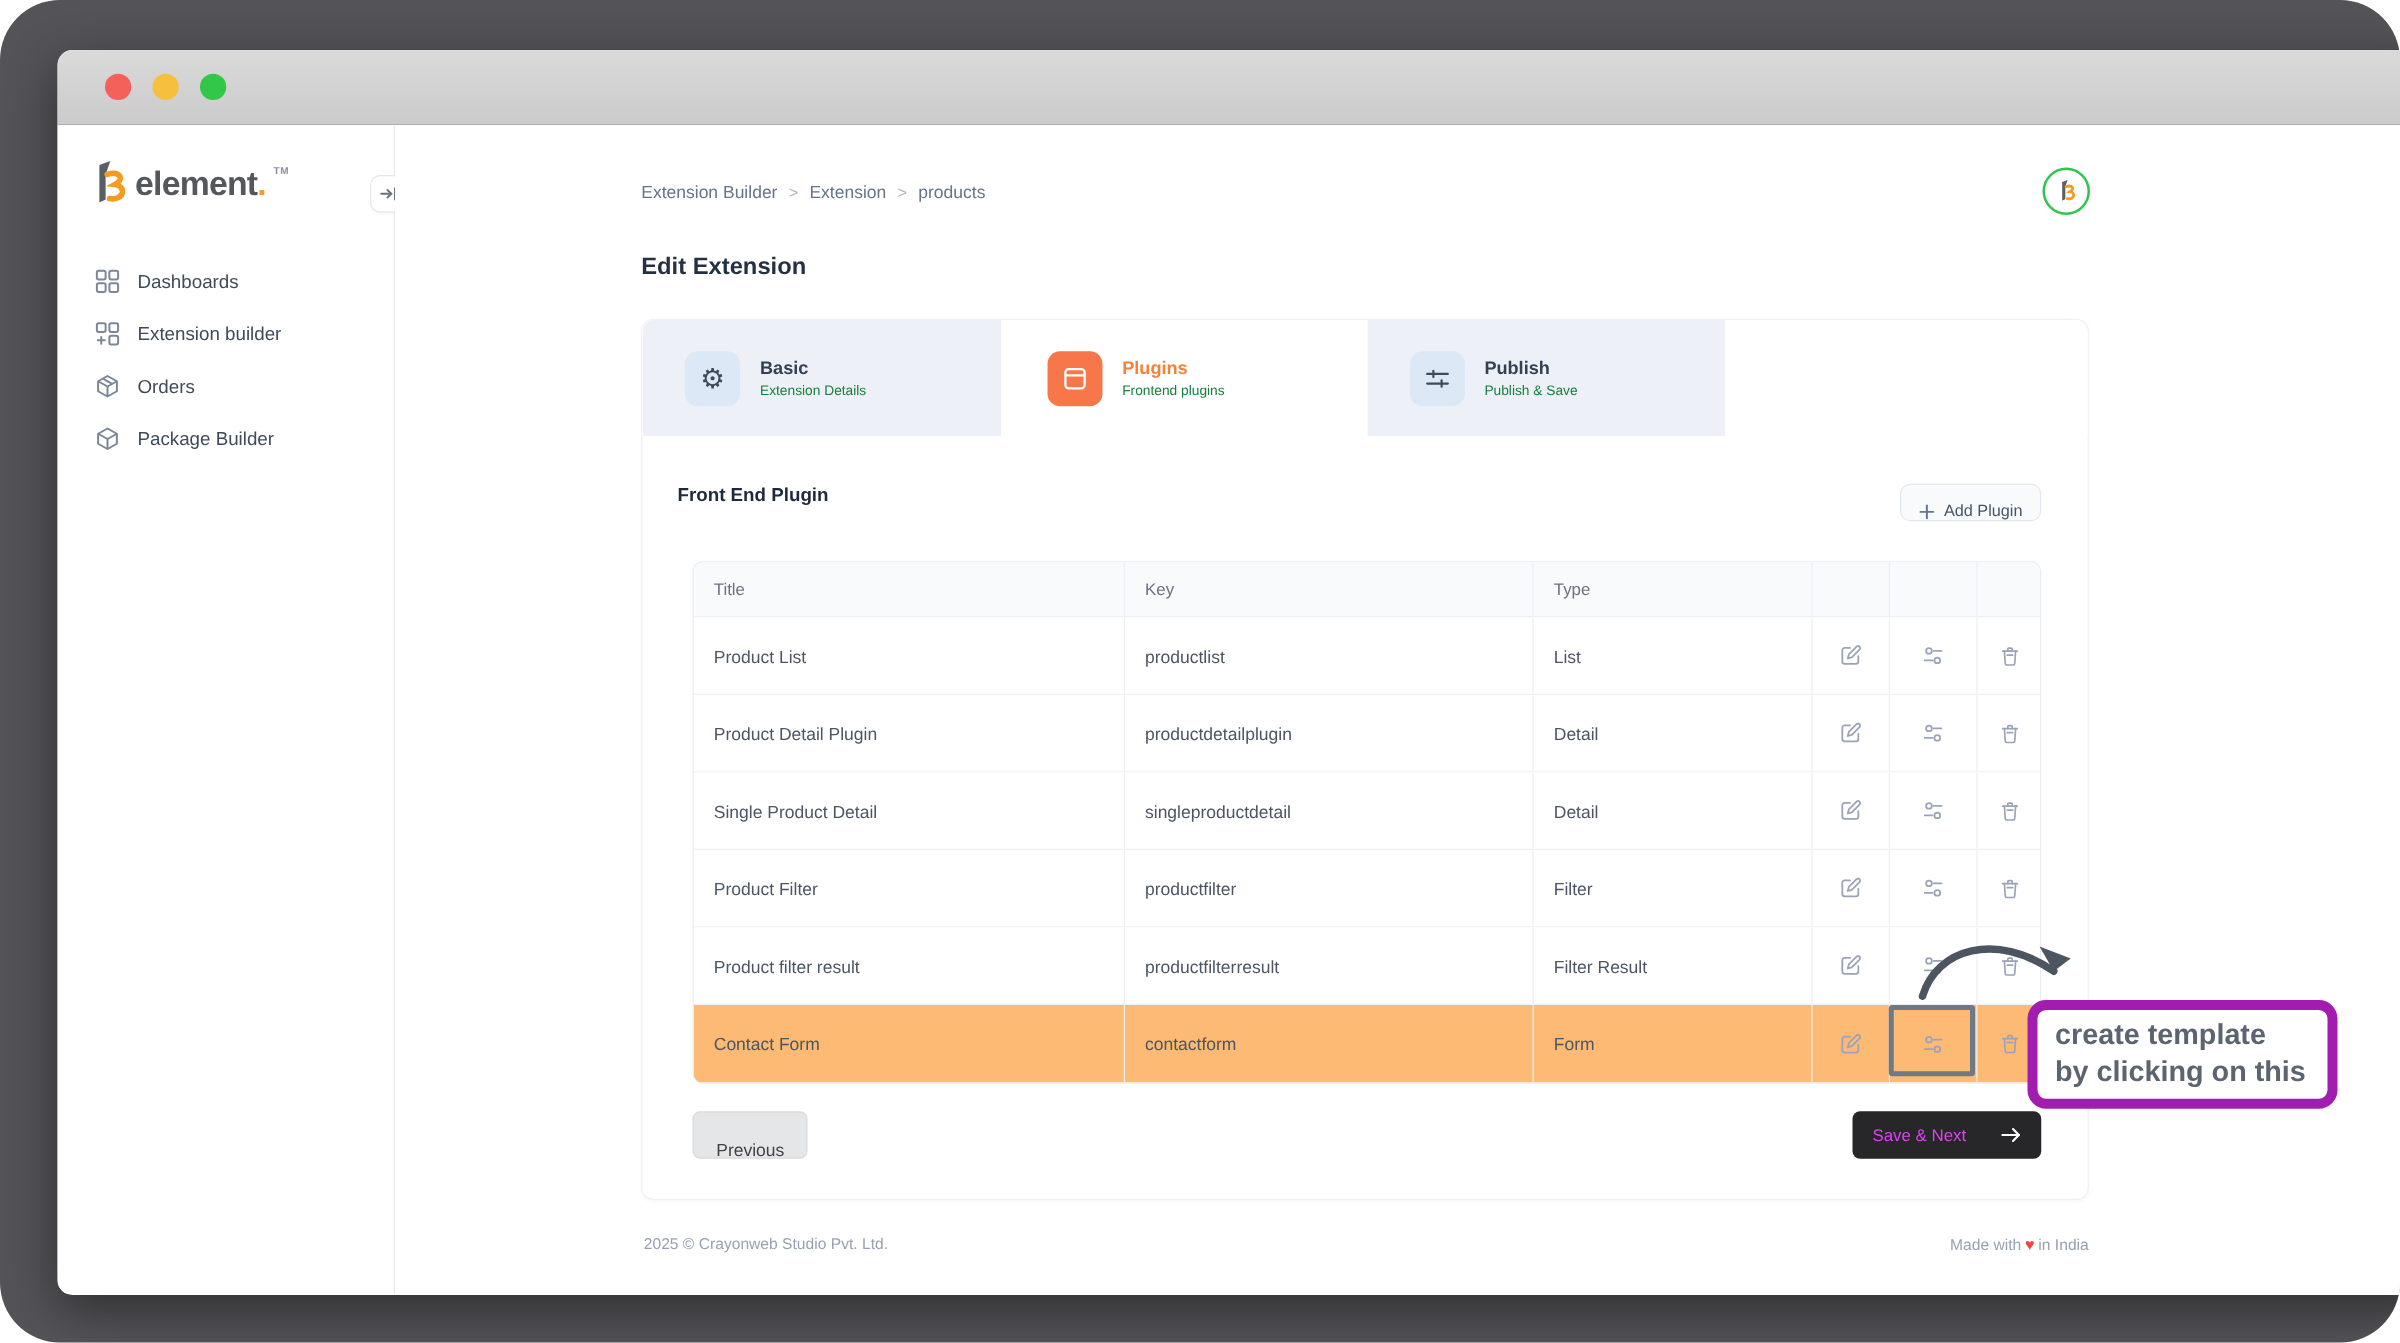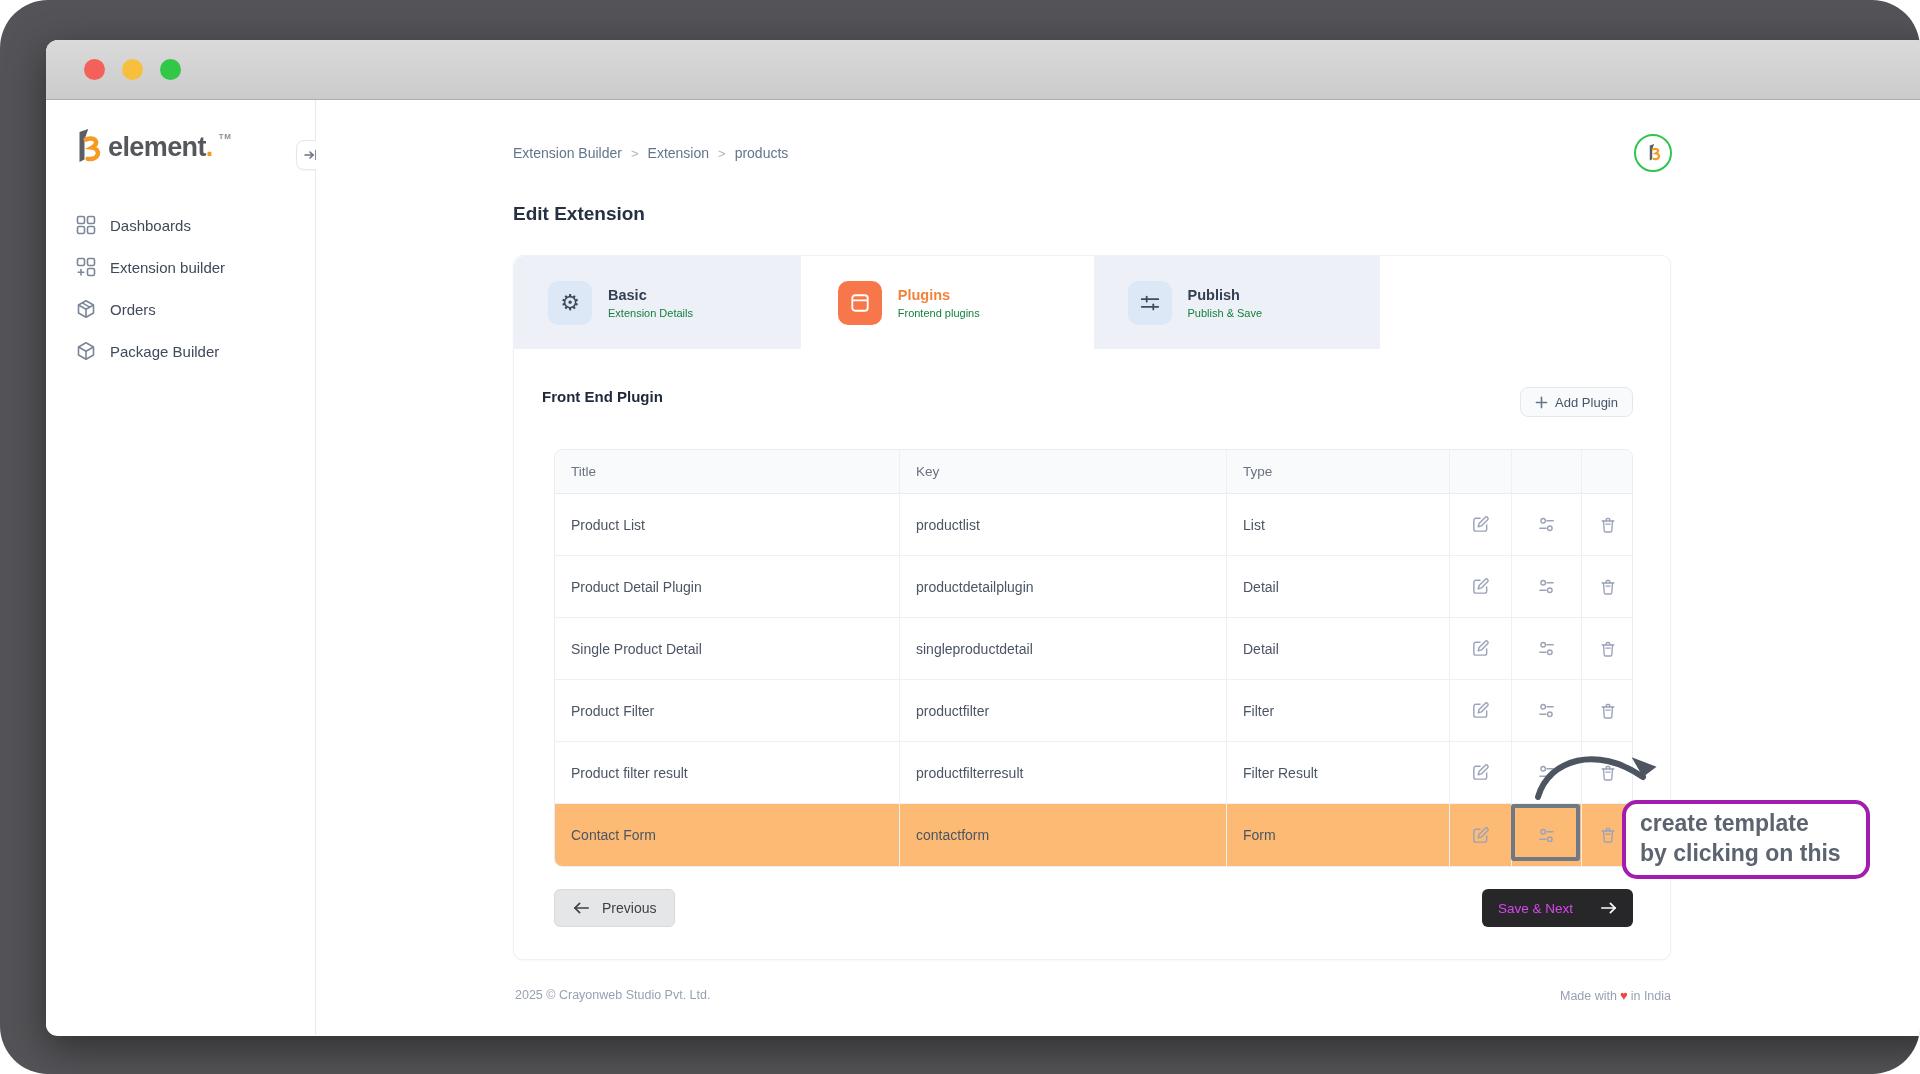--- a/index.html
+++ b/index.html
@@ -40,46 +40,46 @@
   .tab { background:#edf1f7; display:flex; align-items:center; gap:16px; padding-left:34px; cursor:pointer; }
   .tab.active { background:#ffffff; }
   .tab-iconbox { width:44px; height:44px; border-radius:10px; background:#dde8f6; display:flex; align-items:center; justify-content:center; color:#3f4a5a; font-size:22px; }
   .tab.active .tab-iconbox { background:#f7764a; color:#fff; }
   .tab-title { font-size:14.5px; font-weight:700; color:#334155; line-height:19px; }
   .tab.active .tab-title { color:#f5823a; }
   .tab-sub { font-size:11px; color:#15803d; margin-top:2px; }
 
   .section-row { position:absolute; left:28px; right:37px; top:118px; height:44px; display:flex; align-items:center; justify-content:space-between; }
   .section-title { font-size:15px; font-weight:700; color:#1e293b; }
-  .add-btn { display:flex; align-items:center; gap:7px; height:30px; padding:0 14px; background:#f8fafc; border:1px solid #e4e8ee; border-radius:8px; font-size:13px; color:#475569; cursor:pointer;margin-top:12px; }
+  .add-btn { display:flex; align-items:flex-end; gap:7px; height:30px; padding:0 14px; background:#f8fafc; border:1px solid #e4e8ee; border-radius:8px; font-size:13px; color:#475569; cursor:pointer;margin-top:12px; }
 
   
   .table { position:absolute; left:40px; top:193px; width:1079px; border:1px solid #e9edf2; border-radius:8px; overflow:hidden; }
   .t-head, .t-row { display:grid; grid-template-columns:344px 327px 223px 62px 70px 52px; }
   .t-head { height:44px; background:#f8fafc; border-bottom:1px solid #e9edf2; }
   .t-row { height:62px; background:#fff; border-bottom:1px solid #eef0f4; }
   .t-row:last-child { border-bottom:none; background:#fdba74; }
   .th, .td { display:flex; align-items:center; padding-left:16px; }
   .th { font-size:13.5px; color:#6b7280; }
   .td { font-size:14px; color:#4b5563; }
   .t-head > div + div, .t-row > div + div { border-left:1px solid #eef0f4; }
   .td.action { justify-content:center; padding-left:0; color:#9aa3b8; cursor:pointer; }
 
   
   .btn-row { position:absolute; left:40px; right:37px; top:633px; height:38px; display:flex; justify-content:space-between; }
-  .prev-btn { display:flex; align-items:center; gap:12px; height:38px; padding:0 18px; background:#e5e6e8; border:1px solid #d8d9db; border-radius:6px; font-size:14px; color:#3f3f46; cursor:pointer; }
+  .prev-btn { display:flex; align-items:center; gap:22px; height:38px; padding:0 18px; background:#e5e6e8; border:1px solid #d8d9db; border-radius:6px; font-size:14px; color:#3f3f46; cursor:pointer;flex-direction:column; }
   .next-btn { display:flex; align-items:center; gap:27px; height:38px; padding:0 16px; background:#27272a; border-radius:6px; font-size:13.5px; font-weight:400; color:#d946ef; cursor:pointer; }
 
   
   .footer { position:absolute; left:199px; top:888px; width:1156px; display:flex; justify-content:space-between; font-size:12.5px; color:#98a1b3; }
   .footer .heart { color:#ef4444; font-size:13px; padding:0 3px; }
 
   
   .hl-box { position:absolute; left:1195px; top:704px; width:69px; height:57px; border:4px solid #6f7884; border-radius:3px; z-index:40; pointer-events:none; }
-  .callout { position:absolute; left:1306px; top:700px; width:248px; border:4px solid #a21caf; border-radius:15px; background:rgba(255,255,255,.96); padding:4px 14px 7px 14px; z-index:41; }
+  .callout { position:absolute; left:1306px; top:700px; width:248px; border:8px solid #a21caf; border-radius:15px; background:rgba(255,255,255,.96); padding:4px 14px 7px 14px; z-index:41; }
   .callout div { font-size:23px; font-weight:700; color:#5b6470; line-height:30px; white-space:nowrap; }
   .arrow-svg { position:absolute; left:1209px; top:643px; z-index:42; pointer-events:none; }
 </style>
 </head>
 <body>
 
 <div class="frame">
   <div class="window">
 
     <div class="titlebar">

